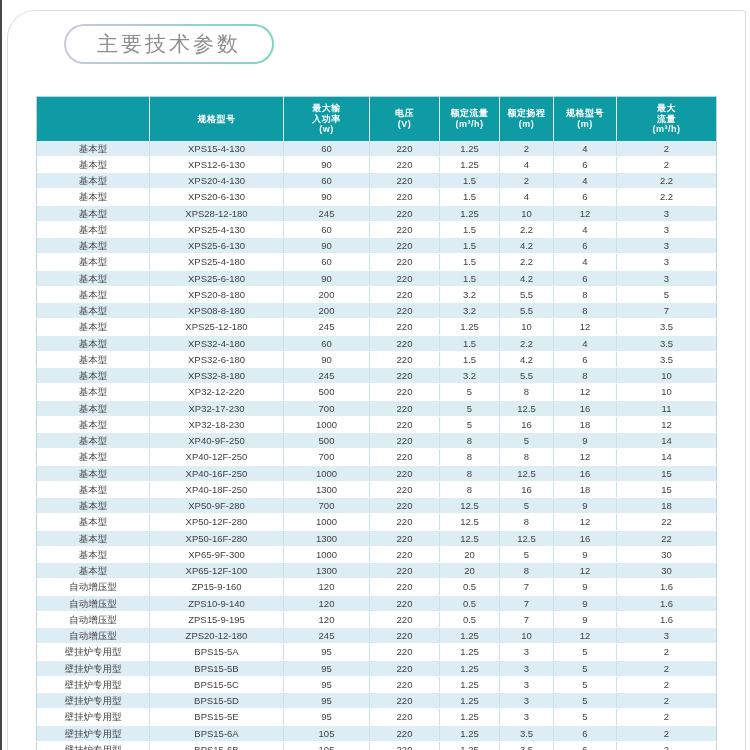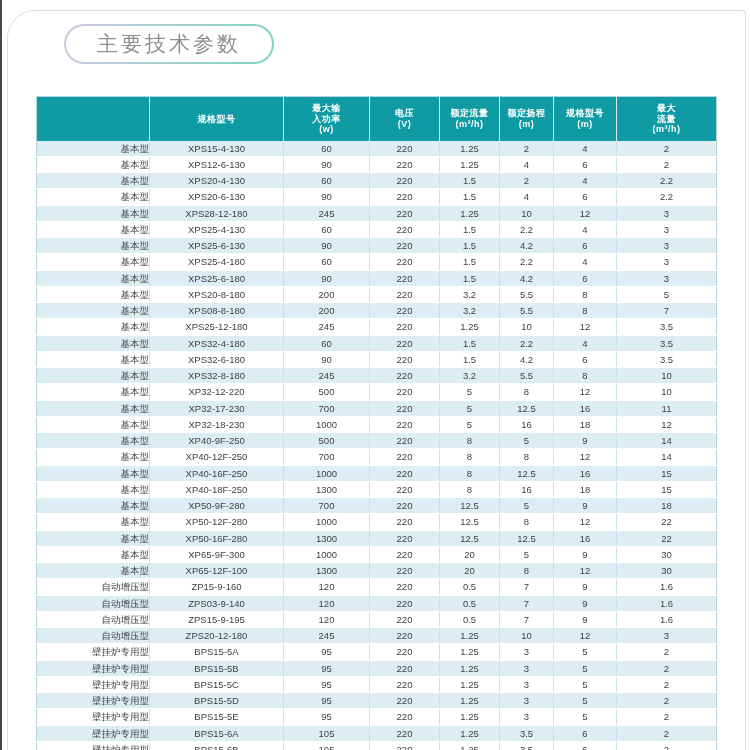--- a/index.html
+++ b/index.html
@@ -92,21 +92,21 @@
     color: #3f3f3f;
     text-align: center;
     vertical-align: middle;
     padding: 0;
     line-height: 15.25px;
     white-space: nowrap;
     overflow: hidden;
     border-left: 1px solid rgba(160, 200, 215, 0.55);
     border-bottom: 1px solid rgba(255,255,255,0.7);
   }
-  tbody td:first-child { border-left: none; text-align: right; }
+  tbody td:first-child { border-left: none; }
 </style>
 </head>
 <body>
 
 <div class="edge-line"></div>
 <div class="page-frame"></div>
 
 <div class="pill">
   <div class="pill-inner">主要技术参数</div>
 </div>
@@ -418,21 +418,21 @@
         <td>ZP15-9-160</td>
         <td>120</td>
         <td>220</td>
         <td>0.5</td>
         <td>7</td>
         <td>9</td>
         <td>1.6</td>
       </tr>
       <tr>
         <td>自动增压型</td>
-        <td>ZPS03-9-140</td>
+        <td>ZPS10-9-140</td>
         <td>120</td>
         <td>220</td>
         <td>0.5</td>
         <td>7</td>
         <td>9</td>
         <td>1.6</td>
       </tr>
       <tr>
         <td>自动增压型</td>
         <td>ZPS15-9-195</td>

